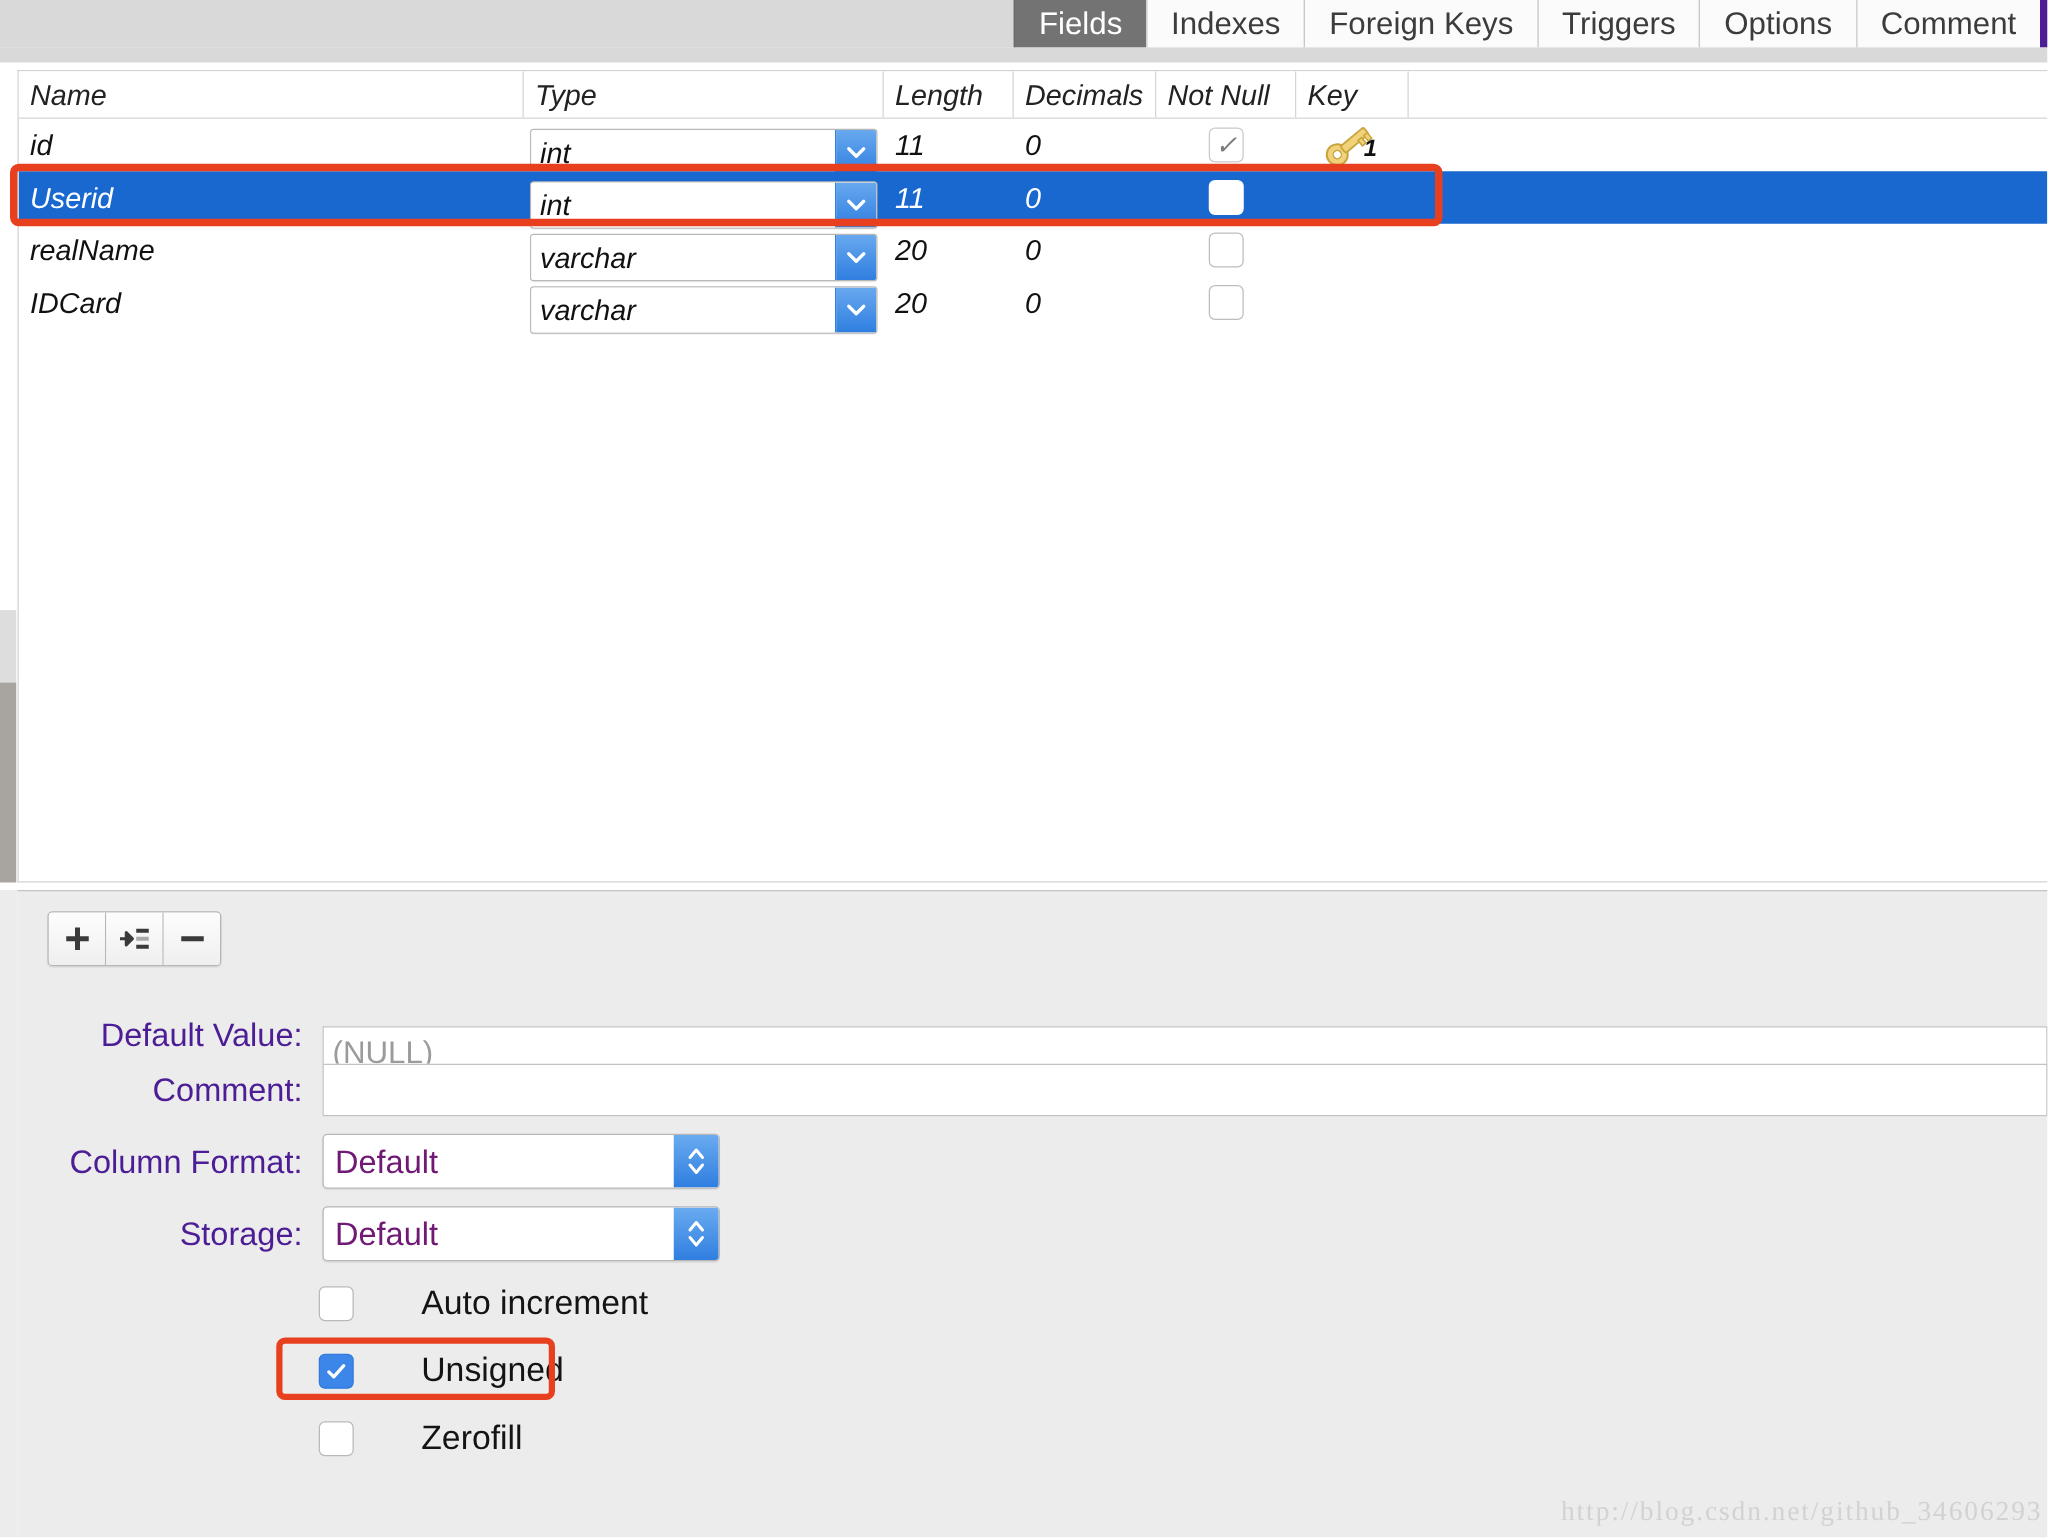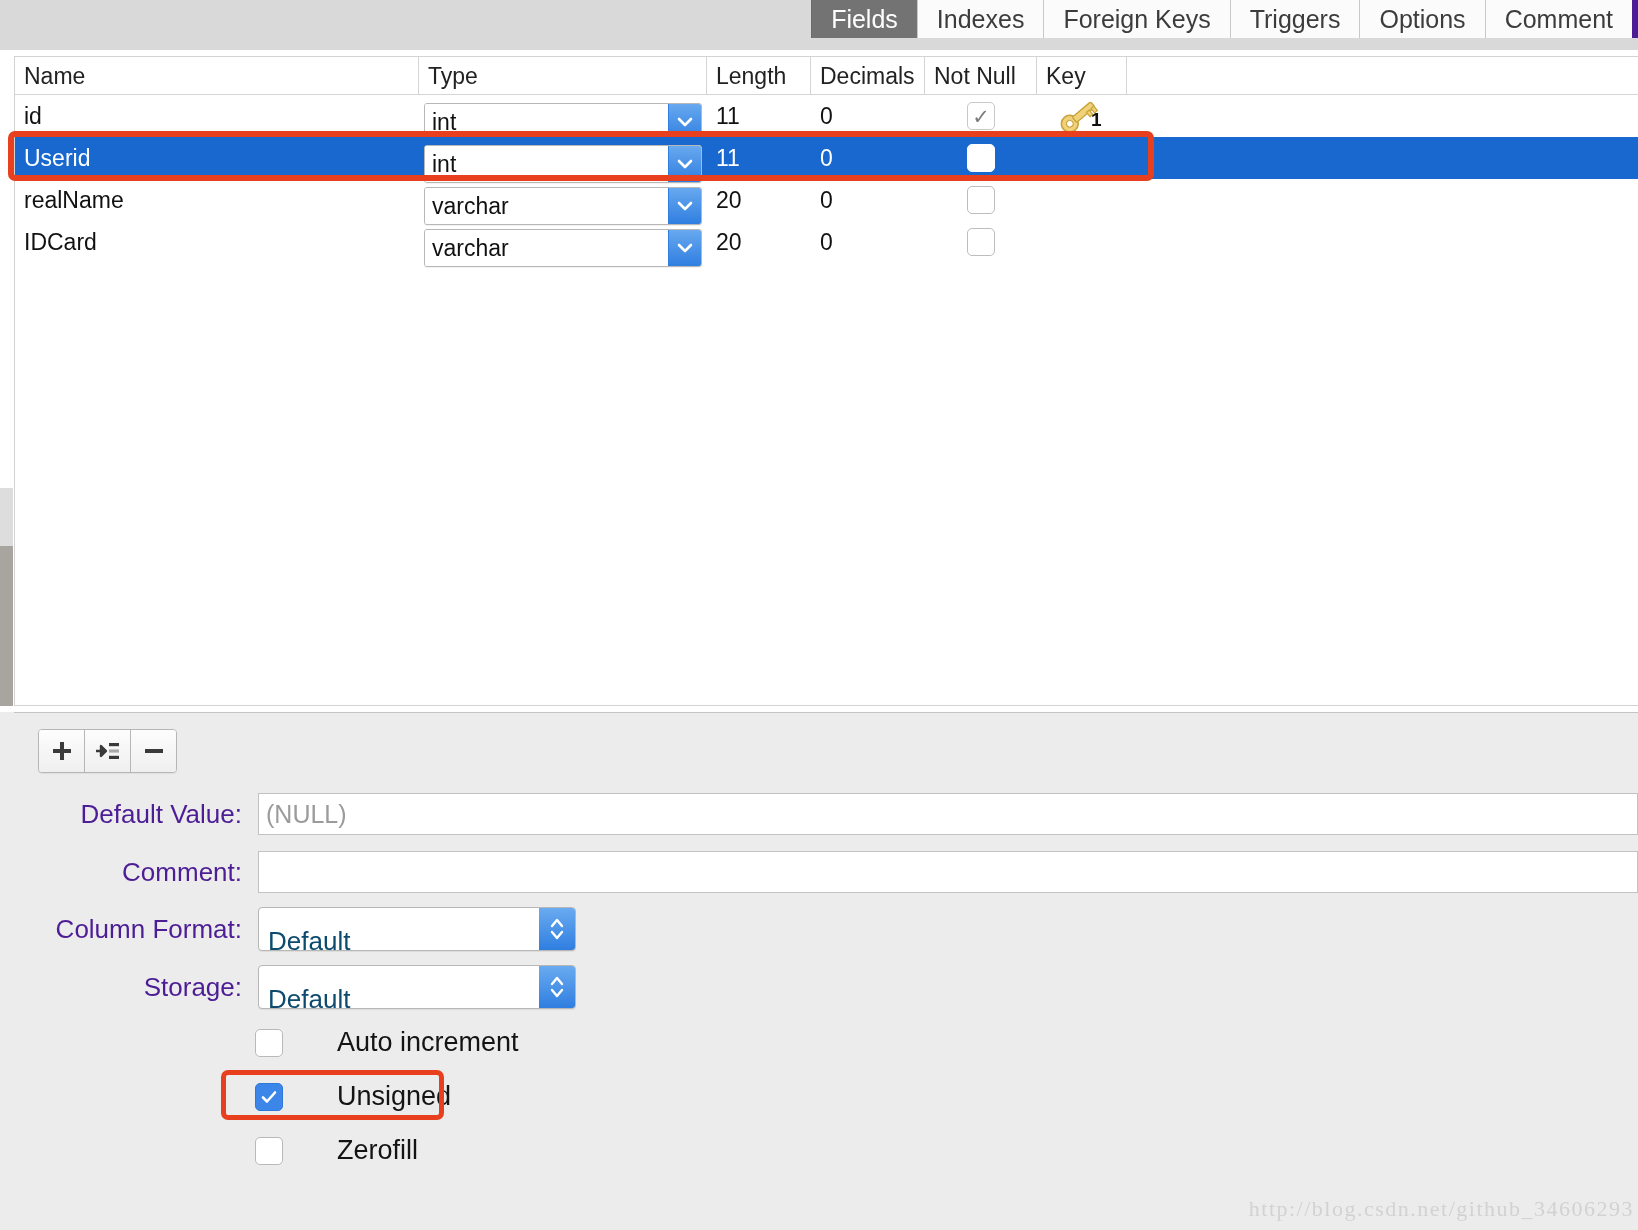--- a/index.html
+++ b/index.html
@@ -62,20 +62,21 @@
   .grid-wrap {
     position: absolute;
     left: 14px; top: 56px;
     width: 1624px;
     height: 650px;
     background: #ffffff;
     border: 1px solid #d3d3d3;
     border-right: none;
     box-sizing: border-box;
     overflow: hidden;
+    font-style: italic;
   }
   .grid-head {
     display: flex;
     height: 38px;
     border-bottom: 1px solid #d5d5d5;
     background: #ffffff;
     box-sizing: border-box;
   }
   .gh {
     font-size: 23px;
@@ -288,25 +289,24 @@
     border: 1px solid #b7b7b7;
     border-radius: 4px;
     background: #ffffff;
     box-sizing: border-box;
     overflow: hidden;
     box-shadow: 0 1px 1px rgba(0,0,0,0.07);
   }
   .fselect .sel-text {
     flex: 1 1 auto;
     font-size: 26px;
-    color: #0c4a6e;
+    color: #701a75;
     line-height: 42px;
     padding-left: 9px;
     white-space: nowrap;
-    margin-top: 12px;
   }
   .fselect .sel-btn {
     flex: 0 0 36px;
     width: 36px;
     background: linear-gradient(#6aabf0, #2f7ee0);
     display: flex;
     flex-direction: column;
     align-items: center;
     justify-content: center;
   }
@@ -506,21 +506,21 @@
     </div>
     <div class="tbtn">
       <svg width="24" height="24" viewBox="0 0 24 24">
         <rect x="3" y="10" width="18" height="4" fill="#3a3a3a"></rect>
       </svg>
     </div>
   </div>
 
   <div class="frow" style="top:80px; left:0; width:1624px;">
     <div class="flabel" style="width:228px;">Default Value:</div>
-    <div class="ftext" style="margin-left:16px; width:1380px; height:42px;">(NULL)</div>
+    <div class="ftext" style="margin-left:16px; width:1380px; height:42px;margin-top:28px;">(NULL)</div>
   </div>
 
   <div class="frow" style="top:138px; left:0; width:1624px;">
     <div class="flabel" style="width:228px;">Comment:</div>
     <div class="ftext" style="margin-left:16px; width:1380px; height:42px; color:#111;"></div>
   </div>
 
   <div class="frow" style="top:194px; left:0;">
     <div class="flabel" style="width:228px;">Column Format:</div>
     <div class="fselect" style="margin-left:16px; width:318px; height:44px;">

